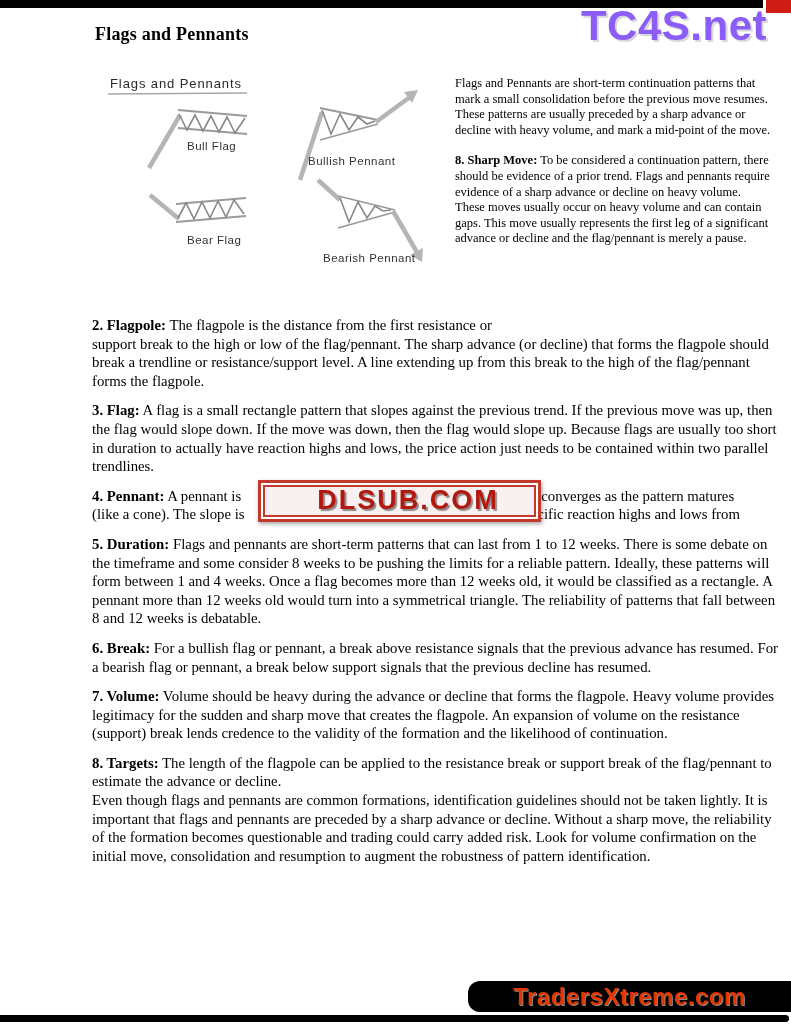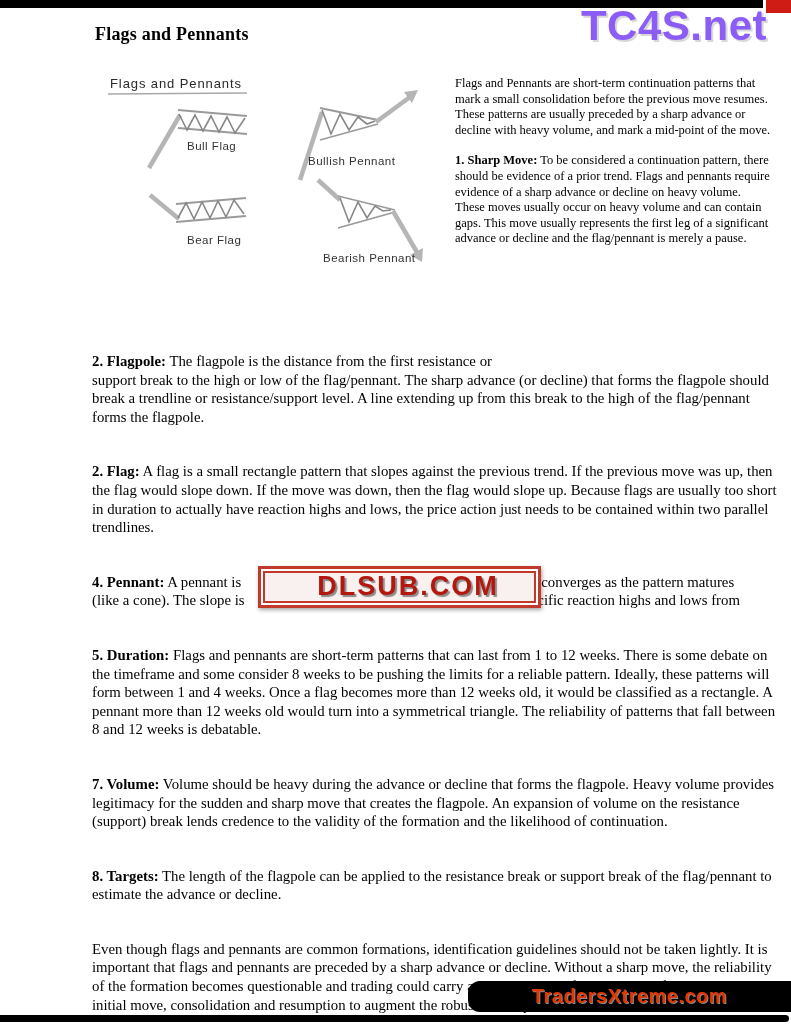--- a/index.html
+++ b/index.html
@@ -23,39 +23,39 @@
   .dtitle { font:13px "Liberation Sans", sans-serif; fill:#2a2a2a; letter-spacing:0.9px; }
   .dlabel { font:11.5px "Liberation Sans", sans-serif; fill:#333; letter-spacing:0.5px; }
 
   
   .intro-col { position:absolute; left:455px; top:60px; width:316px; font-size:12.5px; line-height:15.6px;margin-top:16px; }
   .intro-col .ipara { margin-bottom:15px; }
   .plabel { font-weight:bold; }
 
   
   .body-text { position:absolute; left:92px; top:316px; width:686px; font-size:14.8px; line-height:18.6px; }
-  .para { margin-bottom:11px;margin-top:36px; }
+  .para { margin-bottom:11px; }
   .para.tight { margin-bottom:0; }
   .p4wrap { position:relative; }
   .p4line { white-space:nowrap; }
   .gap1 { display:inline-block; width:275px; }
   .gap2 { display:inline-block; width:273px; }
 
   
   .watermark { position:absolute; left:166px; top:-7px; width:283px; height:42px;
                background:#f9f1ef; border:3px solid #c0392b;
                box-shadow: inset 0 0 0 2px #ffffff, inset 0 0 0 4px #c0392b, 1px 2px 4px rgba(0,0,0,0.35);
                display:flex; align-items:center; justify-content:center;
                font-family:"Liberation Sans", sans-serif; font-weight:bold; font-size:27px;
                letter-spacing:2px; color:#b3170e; text-shadow:2px 2px 1px rgba(70,70,70,0.6);padding-left:17px; }
 
   
   .footer-bar { position:absolute; left:468px; top:981px; width:323px; height:31px; background:#000;
                 border-radius:12px 0 0 12px; display:flex; align-items:center; justify-content:center; }
-  .footer-text { font-family:"Liberation Sans", sans-serif; font-weight:bold; font-size:20px;
+  .footer-text { font-family:"Liberation Sans", sans-serif; font-weight:bold; font-size:24px;
                  color:#e23600; letter-spacing:0.5px; text-shadow:1px 1px 0 #8a8a8a;text-align:center; }
   .bottom-bar { position:absolute; left:0; top:1015px; width:789px; height:7px; background:#000; border-radius:0 4px 4px 0; }
 </style>
 </head>
 <body>
 
 <div class="page">
 
   <div class="top-strip">
     <div class="top-bar-black"></div>
@@ -104,54 +104,58 @@
         <line x1="298" y1="139" x2="323" y2="182" stroke="#b5b5b5" stroke-width="4.5"></line>
         <polygon points="327,190 328,176 315,183" fill="#b5b5b5"></polygon>
         <text class="dlabel" x="228" y="190">Bearish Pennant</text>
       </g>
     </svg>
   </div>
 
   <div class="intro-col">
     <p class="ipara">Flags and Pennants are short-term continuation patterns that mark a small consolidation before the previous move resumes. These patterns are usually preceded by a sharp advance or decline with heavy volume, and mark a mid-point of the move.</p>
     <p class="ipara">
-      <b class="plabel">1. Sharp Move:</b>
+      <b class="plabel">8. Sharp Move:</b>
       <span>To be considered a continuation pattern, there should be evidence of a prior trend. Flags and pennants require evidence of a sharp advance or decline on heavy volume. These moves usually occur on heavy volume and can contain gaps. This move usually represents the first leg of a significant advance or decline and the flag/pennant is merely a pause.</span>
     </p>
   </div>
 
   <div class="body-text">
 
     <p class="para">
       <b class="plabel">2. Flagpole:</b>
       <span>The flagpole is the distance from the first resistance or</span><br>
       <span>support break to the high or low of the flag/pennant. The sharp advance (or decline) that forms the flagpole should break a trendline or resistance/support level. A line extending up from this break to the high of the flag/pennant forms the flagpole.</span>
     </p>
 
     <p class="para">
-      <b class="plabel">2. Flag:</b>
+      <b class="plabel">3. Flag:</b>
       <span>A flag is a small rectangle pattern that slopes against the previous trend. If the previous move was up, then the flag would slope down. If the move was down, then the flag would slope up. Because flags are usually too short in duration to actually have reaction highs and lows, the price action just needs to be contained within two parallel trendlines.</span>
     </p>
 
     <div class="para p4wrap">
       <div class="p4line">
         <b class="plabel">4. Pennant:</b>
         <span>A pennant is</span><span class="gap1"></span><span>and converges as the pattern matures</span>
       </div>
       <div class="p4line">
         <span>(like a cone). The slope is</span><span class="gap2"></span><span>specific reaction highs and lows from</span>
       </div>
       <div class="watermark">DLSUB.COM</div>
     </div>
 
     <p class="para">
       <b class="plabel">5. Duration:</b>
       <span>Flags and pennants are short-term patterns that can last from 1 to 12 weeks. There is some debate on the timeframe and some consider 8 weeks to be pushing the limits for a reliable pattern. Ideally, these patterns will form between 1 and 4 weeks. Once a flag becomes more than 12 weeks old, it would be classified as a rectangle. A pennant more than 12 weeks old would turn into a symmetrical triangle. The reliability of patterns that fall between 8 and 12 weeks is debatable.</span>
     </p>
 
+    <p class="para">
+      <b class="plabel">6. Break:</b>
+      <span>For a bullish flag or pennant, a break above resistance signals that the previous advance has resumed. For a bearish flag or pennant, a break below support signals that the previous decline has resumed.</span>
+    </p>
 
     <p class="para">
       <b class="plabel">7. Volume:</b>
       <span>Volume should be heavy during the advance or decline that forms the flagpole. Heavy volume provides legitimacy for the sudden and sharp move that creates the flagpole. An expansion of volume on the resistance (support) break lends credence to the validity of the formation and the likelihood of continuation.</span>
     </p>
 
     <p class="para tight">
       <b class="plabel">8. Targets:</b>
       <span>The length of the flagpole can be applied to the resistance break or support break of the flag/pennant to estimate the advance or decline.</span>
     </p>

